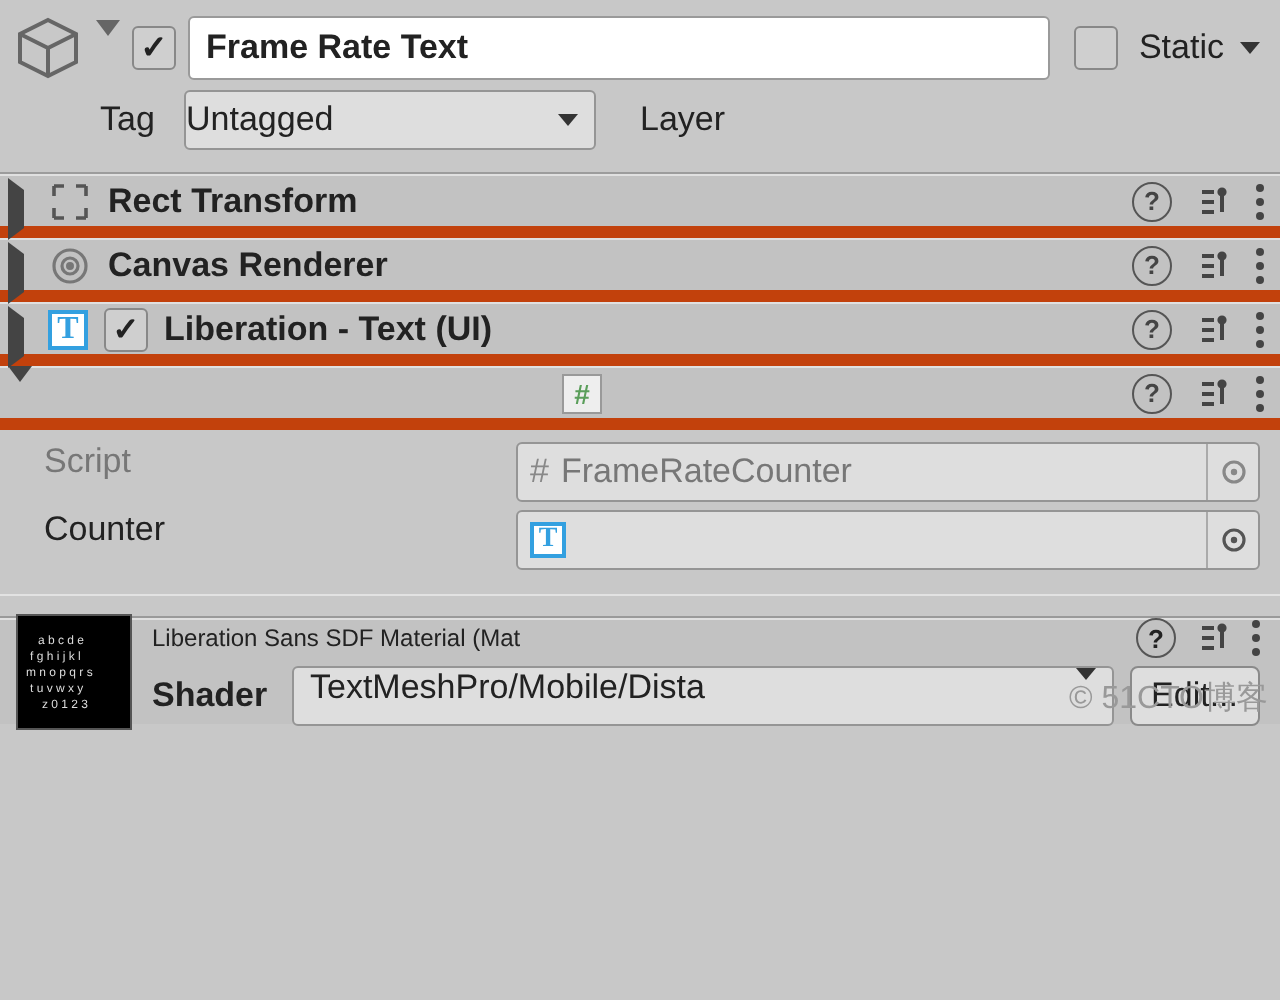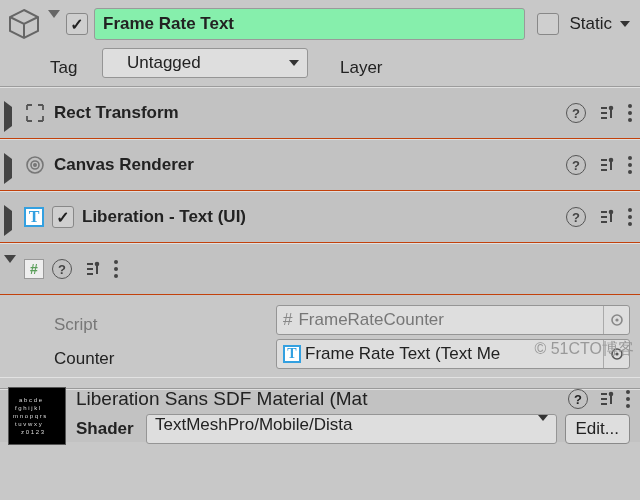--- a/index.html
+++ b/index.html
@@ -4,66 +4,66 @@
 <style>
   * { box-sizing: border-box; margin: 0; padding: 0; font-family: Arial, sans-serif; }
   body { width: 640px; height: 500px; background: #c8c8c8; font-size: 17px; color: #222; overflow: hidden; }
   .inspector { width: 640px; }
   
   .hdr { padding: 6px 10px 4px 6px; }
   .row { display: flex; align-items: center; height: 36px; gap: 6px; }
   .cube-icon svg { display: block; }
   .chk { width: 22px; height: 22px; border: 1px solid #888; background: #cfcfcf; border-radius: 3px; display: inline-flex; align-items: center; justify-content: center; }
   .chk.checked::after { content: "✓"; font-size: 16px; color: #222; font-weight: bold; }
-  .name-field { flex: 1; height: 32px; background: #86efac; border: 1px solid #9a9a9a; border-radius: 3px; padding: 0 8px; display: flex; align-items: center; font-weight: bold; }
+  .name-field { flex: 1; height: 32px; background: #ffffff; border: 1px solid #9a9a9a; border-radius: 3px; padding: 0 8px; display: flex; align-items: center; font-weight: bold; }
   .static-chk { width: 22px; height: 22px; border: 1px solid #888; background: #cfcfcf; border-radius: 3px; margin-left: 6px; }
   .static-lbl { margin-left: 4px; }
   .dd-tiny { width: 0; height: 0; border-left: 5px solid transparent; border-right: 5px solid transparent; border-top: 6px solid #333; margin-left: 2px; }
-  .row2 { display: flex; align-items: flex-end; height: 36px; padding-left: 44px; gap: 14px; }
+  .row2 { display: flex; align-items: center; height: 36px; padding-left: 44px; gap: 4px; }
   .lbl { min-width: 38px; }
   .lbl-layer { margin-left: 18px; min-width: 52px; }
-  .dd { height: 30px; background: #dedede; border: 1px solid #959595; border-radius: 3px; display: flex; align-items: center; padding: 0 24px; position: relative; }
+  .dd { height: 30px; background: #dedede; border: 1px solid #959595; border-radius: 3px; display: flex; align-items: center; padding: 0 0; position: relative; }
   .dd .caret { position: absolute; right: 8px; width: 0; height: 0; border-left: 5px solid transparent; border-right: 5px solid transparent; border-top: 6px solid #333; }
   .dd-tag { width: 206px; }
   .dd-layer { width: 218px; }
   .sep { height: 1px; background: #9c9c9c; margin-top: 4px; }
   
-  .comp { height: 52px; display: flex; align-items: center; border-top: 1px solid #e0e0e0; border-bottom: 1px solid #c2410c; background: #c2c2c2; padding: 0 8px 0 4px; gap: 8px; }
+  .comp { height: 32px; display: flex; align-items: center; border-top: 1px solid #e0e0e0; border-bottom: 6px solid #c2410c; background: #c2c2c2; padding: 0 8px 0 4px; gap: 8px; justify-content: space-between; }
   .foldout { width: 12px; height: 12px; display: inline-block; }
   .tri-right { width: 0; height: 0; border-top: 6px solid transparent; border-bottom: 6px solid transparent; border-left: 8px solid #444; }
   .tri-down { width: 0; height: 0; border-left: 6px solid transparent; border-right: 6px solid transparent; border-top: 8px solid #444; }
   .cicon { width: 22px; height: 22px; display: inline-flex; align-items: center; justify-content: center; }
   .comp-title { flex: 1; font-weight: bold; }
   .comp-actions { display: flex; align-items: center; gap: 12px; color: #444; }
   .help { width: 20px; height: 20px; border: 1.5px solid #555; border-radius: 50%; display: inline-flex; align-items: center; justify-content: center; font-size: 13px; font-weight: bold; }
   .preset svg { display:block; }
   .menu { display: inline-flex; flex-direction: column; gap: 3px; }
   .menu span { width: 4px; height: 4px; background: #444; border-radius: 50%; }
   .script-icon { border: 1px solid #999; background: #eee; font-size: 14px; font-weight: bold; width: 20px; height: 20px; display: inline-flex; align-items:center; justify-content:center; }
   .text-icon { border: 2px solid #33a0e0; color: #33a0e0; font-family: 'Times New Roman', serif; font-size: 16px; font-weight: bold; width: 20px; height: 20px; display: inline-flex; align-items:center; justify-content:center; background:#fff; }
   
   .comp-body { background: #c8c8c8; padding: 6px 10px 8px 22px; }
-  .prop { display: flex; align-items: flex-end; height: 34px; gap: 6px; margin-left: 32px; }
+  .prop { display: flex; align-items: flex-start; height: 34px; gap: 20px; }
   .prop .plabel { width: 216px; }
   .plabel.dim { color: #777; }
   .objfield { flex: 1; height: 30px; background: #dedede; border: 1px solid #959595; border-radius: 3px; display: flex; align-items: center; overflow: hidden; }
   .objfield.dim { color: #777; }
   .obj-inner { flex:1; display:flex; align-items:center; gap:4px; padding-left:6px; overflow:hidden; white-space:nowrap; }
   .obj-picker { width: 26px; height: 100%; border-left: 1px solid #aaa; display:flex; align-items:center; justify-content:center; }
   .obj-picker svg { display:block; }
   .hash { color: #888; margin-right: 2px; }
   .blank { height: 12px; background:#c8c8c8; border-bottom:1px solid #9a9a9a; border-top:1px solid #e2e2e2; }
   
   .mat { background:#c2c2c2; border-top:1px solid #e0e0e0; padding: 6px 10px 6px 8px; }
   .mat-row1 { display:flex; align-items:center; height:40px; gap:10px; }
   .mat-prev { width: 58px; height: 58px; background:#000; display:flex; align-items:center; justify-content:center; overflow:hidden; border:1px solid #555; }
   .mat-prev svg { display:block; }
   .mat-col { flex:1; display:flex; flex-direction:column; gap:4px; }
   .mat-title { display:flex; align-items:center; gap:10px; }
-  .mat-name { flex:1; font-size: 19px; white-space:nowrap; overflow:hidden; }
+  .mat-name { flex:1; font-size: 12px; white-space:nowrap; overflow:hidden; }
   .mat-row2 { display:flex; align-items:center; gap:8px; }
   .shader-lbl { min-width: 62px; font-weight: bold; }
   .dd-shader { flex:1; height:30px; background:#dedede; border:1px solid #959595; border-radius:3px; display:flex; align-items:flex-start; padding:0 8px; position:relative; overflow:hidden; white-space:nowrap; }
   .dd-shader .caret { position:absolute; right:8px; width:0;height:0;border-left:5px solid transparent;border-right:5px solid transparent;border-top:6px solid #333; }
   .btn { height:30px; background:#dedede; border:1px solid #8a8a8a; border-radius:4px; padding:0 10px; display:inline-flex; align-items:center; }
   .watermark { position: fixed; right: 6px; bottom: 140px; font-size: 16px; color: #999; writing-mode: horizontal-tb; transform: rotate(0); }
 </style>
 </head>
 <body>
 
@@ -216,21 +216,20 @@
               <circle cx="7" cy="7" r="1.6" fill="#888"></circle>
             </svg>
           </div>
       </div>
     </div>
     <div class="prop">
       <span class="plabel">Counter</span>
       <div class="objfield">
         <div class="obj-inner">
             <span class="text-icon" style="width:18px;height:18px;font-size:14px">T</span>
-            <span>Frame Rate Text (Text Me</span>
           </div>
         <div class="obj-picker">
             <svg width="14" height="14" viewBox="0 0 14 14">
               <circle cx="7" cy="7" r="5" fill="none" stroke="#555" stroke-width="1.6"></circle>
               <circle cx="7" cy="7" r="1.6" fill="#555"></circle>
             </svg>
           </div>
       </div>
     </div>
   </div>

